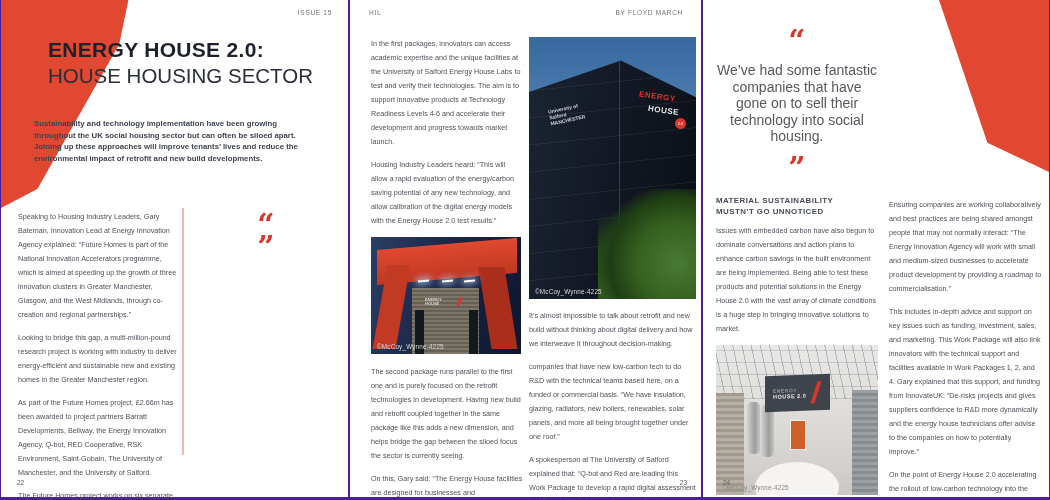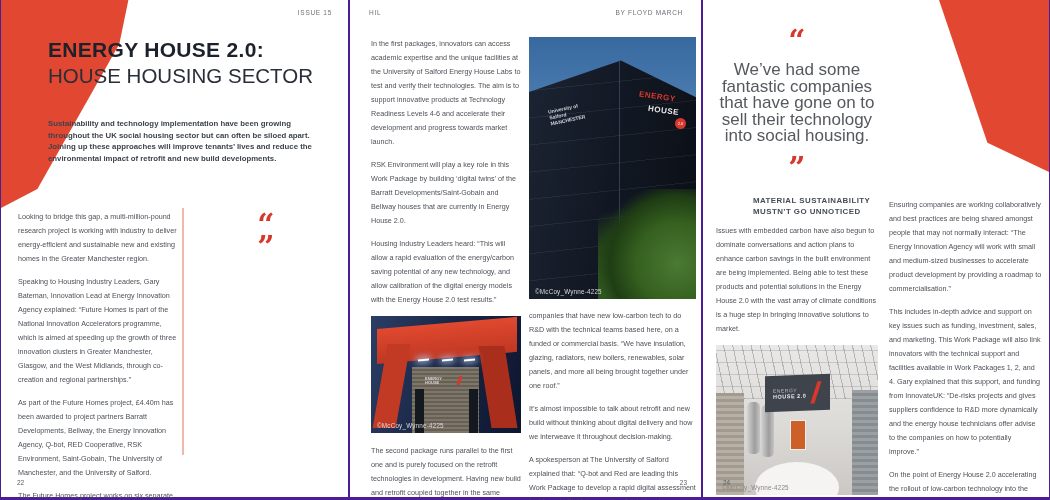--- a/index.html
+++ b/index.html
@@ -14,21 +14,21 @@
   
   .red-tl{position:absolute;left:0;top:0;width:130px;height:210px;background:#e24731;
           clip-path:polygon(0 0,98% 0,91% 21%,28% 90%,0 99%);}
   .red-tr{position:absolute;right:0;top:0;width:110px;height:172px;background:#e24731;
           clip-path:polygon(0 0,100% 0,100% 100%,44% 83%);}
 
   
   .title{position:absolute;left:47px;top:37px;line-height:26px;z-index:2;}
   .title .l1{font-size:21px;font-weight:800;color:#1d212b;letter-spacing:0.3px;}
   .title .l2{font-size:20.5px;font-weight:400;color:#2a2e39;}
-  .standfirst{position:absolute;left:47px;top:118px;width:274px;font-size:7.8px;font-weight:bold;
+  .standfirst{position:absolute;left:33px;top:118px;width:274px;font-size:7.8px;font-weight:bold;
               line-height:11.6px;color:#3e434e;z-index:2;}
   .col{position:absolute;}
   .col p{font-size:7.2px;line-height:14px;color:#4c5057;margin:0 0 9px;}
   .subhead{font-size:7.9px;font-weight:bold;letter-spacing:0.45px;color:#474c56;
            white-space:pre-line;line-height:11px;margin:3px 0 7px;}
 
   .pink-rule{position:absolute;left:181px;top:208px;width:1.5px;height:247px;background:#f1b6ac;}
 
   .quoteblock{position:absolute;text-align:center;}
   .qmark{font-family:"DejaVu Serif",serif;font-weight:bold;color:#d8372b;font-size:30px;line-height:22px;}
@@ -98,43 +98,42 @@
     <div class="hdr" style="right:16px;">ISSUE 15</div>
 
     <div class="title">
       <div class="l1">ENERGY HOUSE 2.0:</div>
       <div class="l2">HOUSE HOUSING SECTOR</div>
     </div>
 
     <div class="standfirst">Sustainability and technology implementation have been growing throughout the UK social housing sector but can often be siloed apart. Joining up these approaches will improve tenants’ lives and reduce the environmental impact of retrofit and new build developments.</div>
 
     <div class="col" style="left:17px;top:210px;width:160px;">
+      <p>Speaking to Housing Industry Leaders, Gary Bateman, Innovation Lead at Energy Innovation Agency explained: “Future Homes is part of the National Innovation Accelerators programme, which is aimed at speeding up the growth of three innovation clusters in Greater Manchester, Glasgow, and the West Midlands, through co-creation and regional partnerships.”</p>
       <p>Looking to bridge this gap, a multi-million-pound research project is working with industry to deliver energy-efficient and sustainable new and existing homes in the Greater Manchester region.</p>
-      <p>Speaking to Housing Industry Leaders, Gary Bateman, Innovation Lead at Energy Innovation Agency explained: “Future Homes is part of the National Innovation Accelerators programme, which is aimed at speeding up the growth of three innovation clusters in Greater Manchester, Glasgow, and the West Midlands, through co-creation and regional partnerships.”</p>
-      <p>As part of the Future Homes project, £4.40m has been awarded to project partners Barratt Developments, Bellway, the Energy Innovation Agency, Q-bot, RED Cooperative, RSK Environment, Saint-Gobain, The University of Manchester, and the University of Salford.</p>
+      <p>As part of the Future Homes project, £2.66m has been awarded to project partners Barratt Developments, Bellway, the Energy Innovation Agency, Q-bot, RED Cooperative, RSK Environment, Saint-Gobain, The University of Manchester, and the University of Salford.</p>
       <p>The Future Homes project works on six separate work packages, and the Energy House 1.3 site will be implemented throughout these separate packages to help create a built environment innovation ecosystem.</p>
     </div>
 
     <div class="pink-rule"></div>
 
     <div class="quoteblock" style="left:191px;top:214px;width:148px;">
       <div class="qmark">“</div>
       <div class="qmark">”</div>
     </div>
 
     <div class="pagenum" style="left:16px;">22</div>
   </section>
 
   <section class="page" id="page23">
     <div class="hdr" style="left:19px;">HIL</div>
     <div class="hdr" style="right:18px;">BY FLOYD MARCH</div>
 
     <div class="col" style="left:21px;top:37px;width:152px;">
       <p>In the first packages, innovators can access academic expertise and the unique facilities at the University of Salford Energy House Labs to test and verify their technologies. The aim is to support innovative products at Technology Readiness Levels 4-6 and accelerate their development and progress towards market launch.</p>
-      <p>RSK Environment will play a key role in this Work Package by building ‘digital twins’ of the Barratt Developments/Saint-Gobain and Bellway houses that are currently in Energy House 2.0.</p>
       <p>Housing Industry Leaders heard: “This will allow a rapid evaluation of the energy/carbon saving potential of any new technology, and allow calibration of the digital energy models with the Energy House 2.0 test results.”</p>
 
       <div class="photo ph1">
         <div class="beam"></div>
         <div class="legL"></div>
         <div class="legR"></div>
         <div class="brick"></div>
         <div class="lamp" style="left:31%;"></div>
         <div class="lamp" style="left:47%;"></div>
         <div class="lamp" style="left:62%;"></div>
@@ -157,39 +156,39 @@
         <div class="edge"></div>
         <div class="uos">University of
 Salford
 MANCHESTER</div>
         <div class="en1">ENERGY</div>
         <div class="en2">HOUSE</div>
         <div class="dot">2.0</div>
         <div class="tree"></div>
         <div class="caption">©McCoy_Wynne-4225</div>
       </div>
+      <p>It’s almost impossible to talk about retrofit and new build without thinking about digital delivery and how we interweave it throughout decision-making.</p>
       <p>companies that have new low-carbon tech to do R&amp;D with the technical teams based here, on a funded or commercial basis. “We have insulation, glazing, radiators, new boilers, renewables, solar panels, and more all being brought together under one roof.”</p>
-      <p>It’s almost impossible to talk about retrofit and new build without thinking about digital delivery and how we interweave it throughout decision-making.</p>
       <p>A spokesperson at The University of Salford explained that: “Q-bot and Red are leading this Work Package to develop a rapid digital assessment tool for retrofit. Using a suite of data input sources such as historical energy performance, geographical location, building type, physical surveys, etc, the aim is to develop a user-friendly app that provides an integrated retrofit solution for any household.”</p>
     </div>
 
     <div class="pagenum" style="right:14px;">23</div>
   </section>
 
   <section class="page" id="page24">
     <div class="red-tr"></div>
 
     <div class="col" style="left:13px;top:30px;width:162px;">
       <div class="quoteblock" style="position:static;">
         <div class="qmark">“</div>
-        <div class="qtext" style="font-size:17px;">We’ve had some fantastic companies that have gone on to sell their technology into social housing.</div>
+        <div class="qtext" style="font-size:14px;">We’ve had some fantastic companies that have gone on to sell their technology into social housing.</div>
         <div class="qmark">”</div>
       </div>
 
-      <div class="subhead" style="margin-top:16px;margin-left:37px;">MATERIAL SUSTAINABILITY
+      <div class="subhead" style="margin-top:16px;">MATERIAL SUSTAINABILITY
 MUSTN’T GO UNNOTICED</div>
       <p>Issues with embedded carbon have also begun to dominate conversations and action plans to enhance carbon savings in the built environment are being implemented. Being able to test these products and potential solutions in the Energy House 2.0 with the vast array of climate conditions is a huge step in bringing innovative solutions to market.</p>
 
       <div class="photo ph3">
         <div class="ceiling"></div>
         <div class="wallL"></div>
         <div class="wallR"></div>
         <div class="tank" style="left:19%;top:38%;"></div>
         <div class="tank" style="left:28%;top:40%;"></div>
         <div class="sign">

